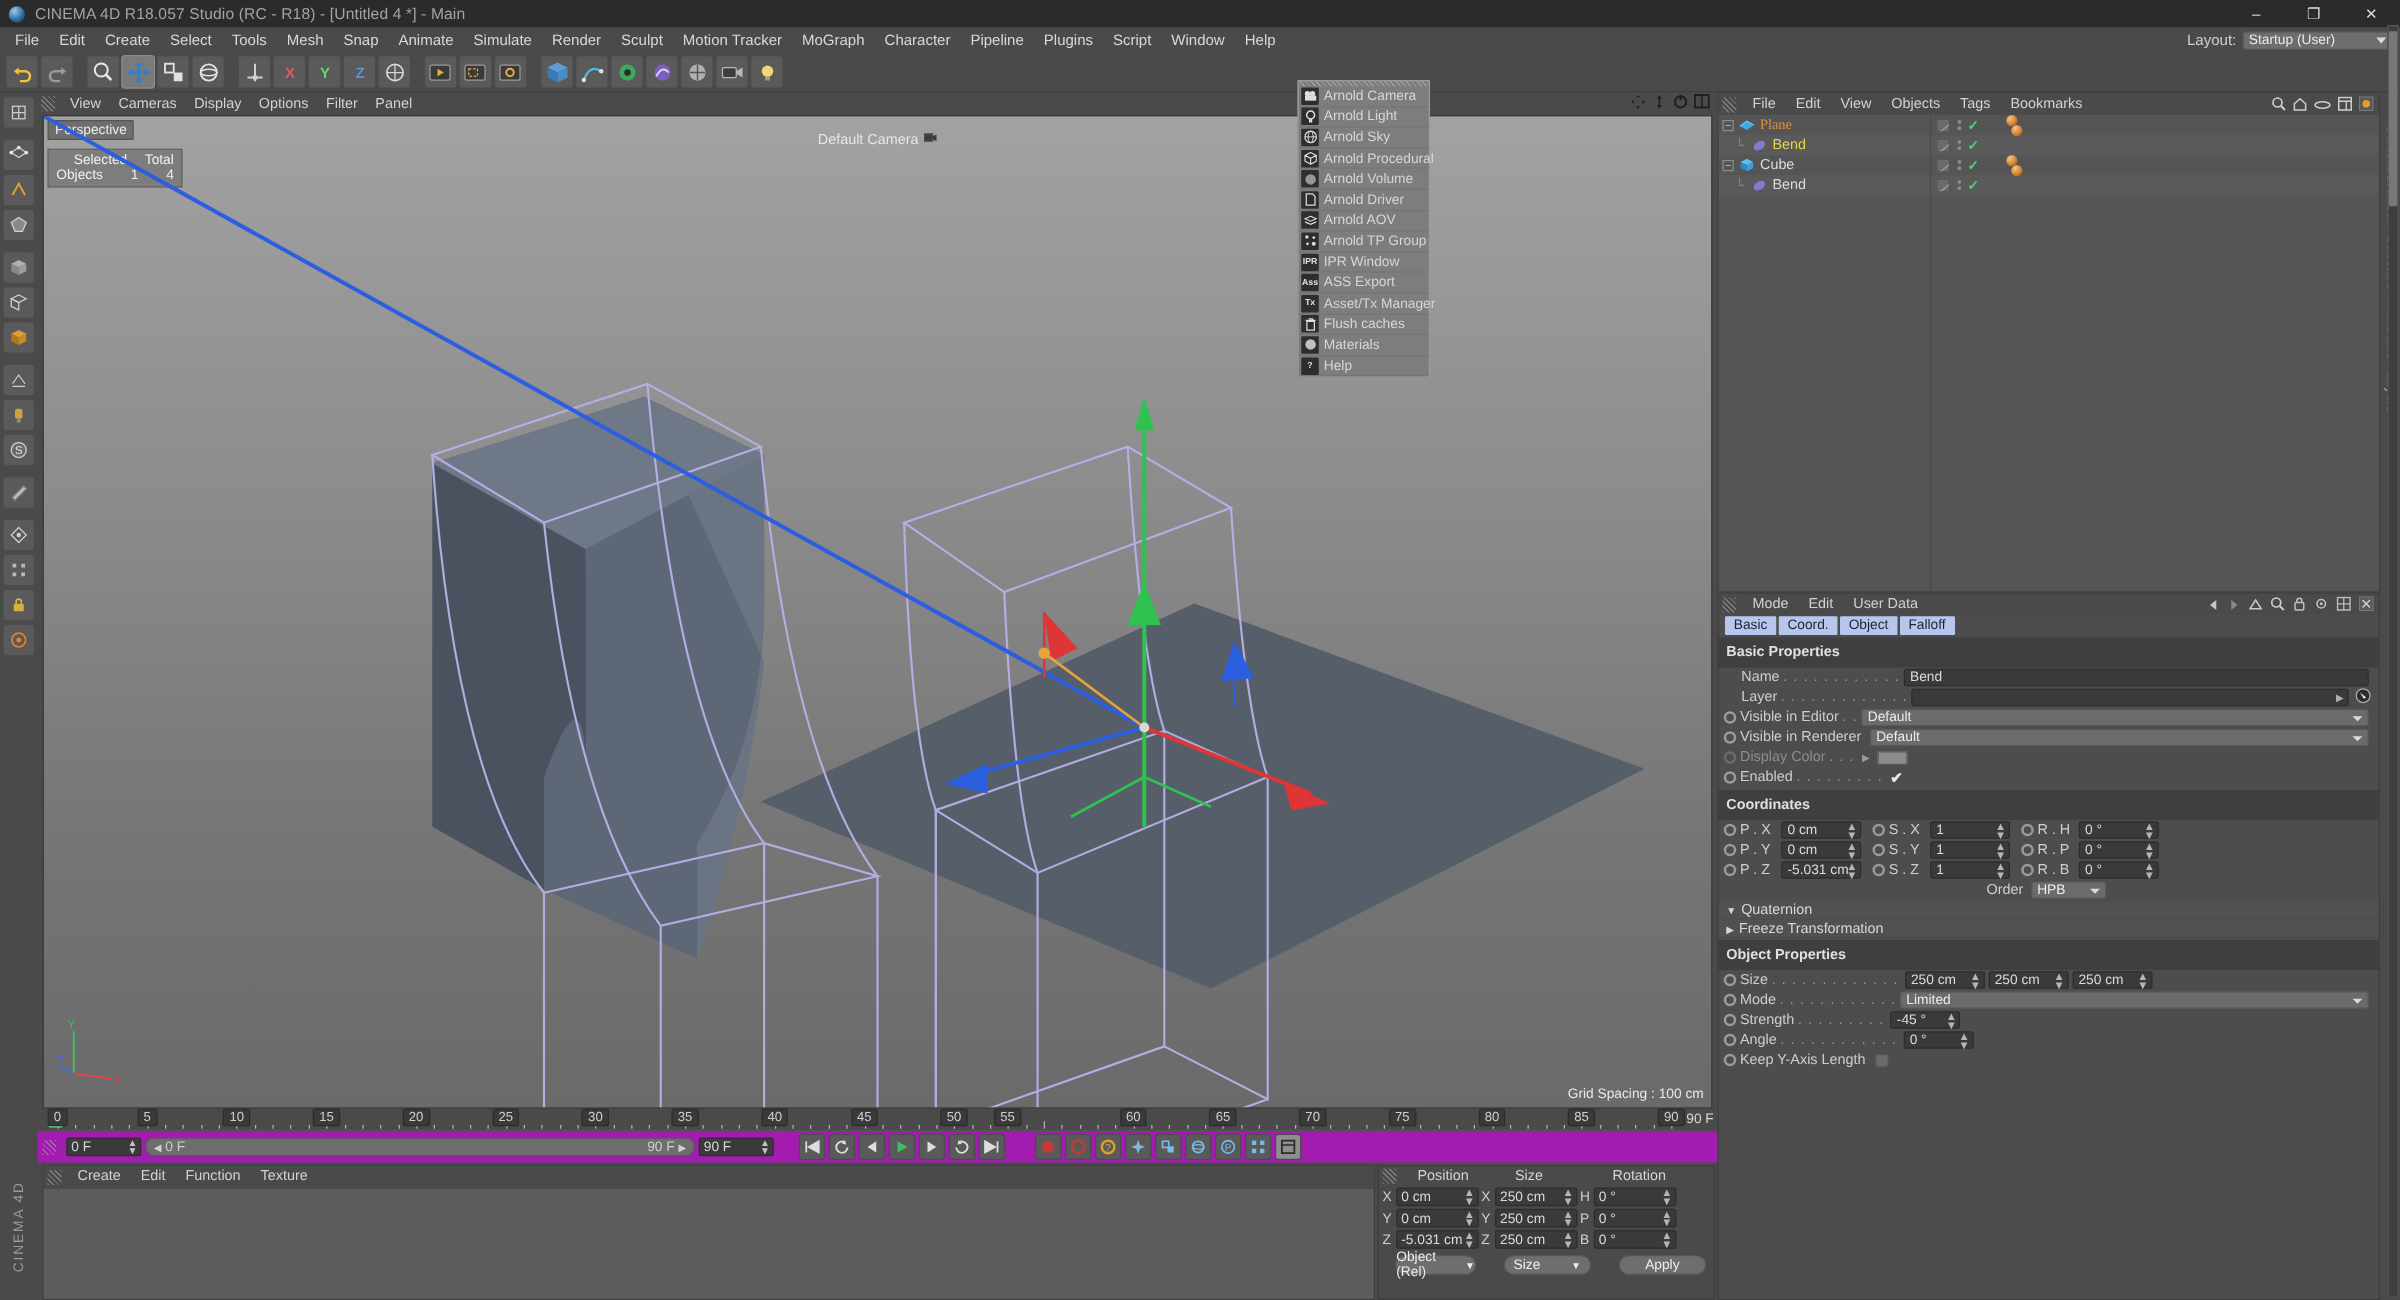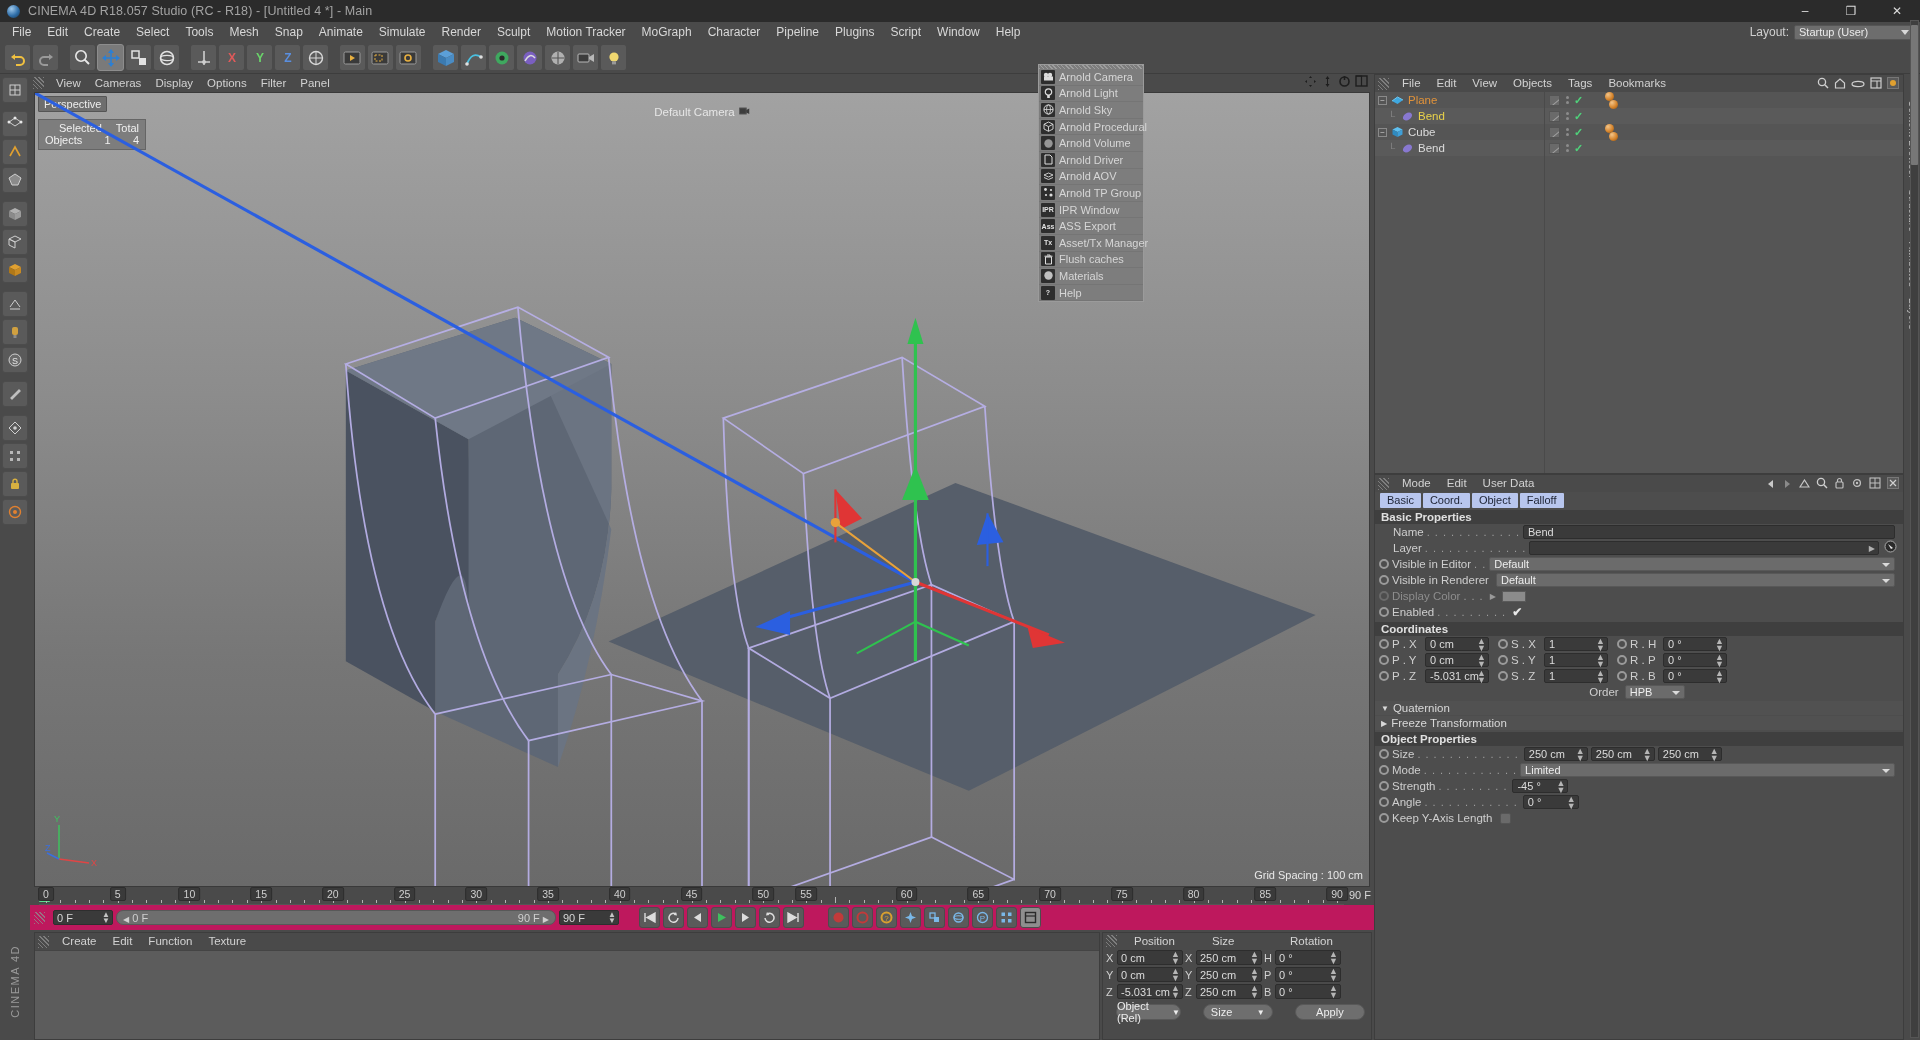--- a/index.html
+++ b/index.html
@@ -115,21 +115,21 @@
 
   
   .timeline{ height:18px;background:#4a4a4a;flex:0 0 18px;display:flex;align-items:stretch;position:relative;}
   .tl-ruler{ position:relative;flex:1 1 auto;margin-left:9px;margin-right:30px;background:#4a4a4a;border-bottom:1px solid #555;}
   .tl-ruler .num{ position:absolute;top:0;font-size:10.5px;color:#cfcfcf;transform:translateX(-50%);}
   .tl-ruler .tick{ position:absolute;bottom:1px;width:1px;background:#b4b4b4;}
   .tl-green{ position:absolute;left:0;top:1px;width:11px;height:14px;background:#5be08e;border-radius:1px;}
   .tl-right{ position:absolute;right:3px;top:2px;font-size:11px;color:#d8d8d8;}
 
   
-  .transport{ height:25px;background:#be185d;flex:0 0 25px;display:flex;align-items:center;gap:3px;padding-left:4px;position:relative;}
+  .transport{ height:25px;background:#a21caf;flex:0 0 25px;display:flex;align-items:center;gap:3px;padding-left:4px;position:relative;}
   .spin{
     height:15px;background:#3a3a3a;border:1px solid #2e2e2e;border-radius:2px;
     display:flex;align-items:center;padding:0 3px;font-size:11px;color:#d8d8d8;position:relative;
   }
   .spin .arrows{ position:absolute;right:2px;top:1px;font-size:8px;line-height:6px;color:#c4c4c4;}
   .slider{
     height:15px;background:#6e6e6e;border:1px solid #585858;border-radius:7px;
     display:flex;align-items:center;justify-content:space-between;padding:0 6px;
     font-size:11px;color:#cfcfcf;
   }
@@ -175,21 +175,21 @@
   .objhdr .ricons{ position:absolute;right:4px;top:2px;display:flex;gap:5px;align-items:center;}
 
   .objbody{ flex:1 1 auto;display:flex;position:relative;background:#555;overflow:hidden;}
   .treecol{ width:170px;flex:0 0 170px;background:#555;border-right:1px solid #4a4a4a;}
   .tagcol{ flex:1 1 auto;background:#555;}
   .trow{ height:16px;display:flex;align-items:center;font-size:11.5px;position:relative;}
   .trow.alt{ background:#5a5a5a; }
   .texp{ width:9px;height:9px;border:1px solid #8a8a8a;display:flex;align-items:center;justify-content:center;font-size:8px;line-height:7px;color:#cfcfcf;margin-right:3px;}
   .tline{ width:12px;color:#8a8a8a;font-size:10px;}
   .ticon{ width:14px;height:12px;margin-right:4px;display:flex;align-items:center;justify-content:center;}
-  .tname.orange{ color:#e0923a; }
+  .tname.orange{ color:#e0923a;font-family:Liberation Serif, serif; }
   .tname.yellow{ color:#e8d24a; }
   .tname.white{ color:#dcdcdc; }
   .tagrow{ height:16px;display:flex;align-items:center;gap:5px;padding-left:4px;}
   .tagrow.alt{ background:#5a5a5a; }
   .tagsq{ width:11px;height:11px;background:#6a6a6a;border:1px solid #545454;position:relative;overflow:hidden;}
   .tagsq:after{content:"";position:absolute;left:-2px;top:5px;width:18px;height:1px;background:#a0a0a0;transform:rotate(-40deg);}
   .tagdots{ width:4px;display:flex;flex-direction:column;gap:2px;align-items:center;}
   .tagdots i{ width:3px;height:3px;background:#8c8c8c;border-radius:50%;display:block;}
   .tagchk{ color:#4fd17a;font-size:11px;font-weight:bold;}
   .sphere{ width:9px;height:9px;border-radius:50%;
@@ -197,21 +197,21 @@
 
   
   .attrpanel{ flex:1 1 auto;display:flex;flex-direction:column;border:1px solid #3d3d3d;background:#4d4d4d;min-height:0;}
   .attrhdr{ height:17px;display:flex;align-items:center;padding-left:3px;background:#4a4a4a;position:relative;}
   .attrhdr .mi{ padding:0 8px;font-size:11.5px;line-height:17px;color:#d2d2d2;}
   .attrhdr .ricons{ position:absolute;right:4px;top:2px;display:flex;gap:6px;align-items:center;}
   .attrtitle{ height:17px;display:flex;align-items:center;gap:6px;padding-left:5px;font-size:11.5px;color:#dadada;background:#4d4d4d;}
   .tabs{ height:15px;display:flex;gap:2px;padding-left:5px;margin-top:1px;}
   .tab{ background:#b8c6ee;color:#1d2334;font-size:11px;padding:0 7px;display:flex;align-items:center;border-radius:1px;line-height:15px;}
   .section{
-    height:14px;background:#3f3f3f;display:flex;align-items:center;padding-left:6px;
+    height:24px;background:#3f3f3f;display:flex;align-items:center;padding-left:6px;
     font-size:11.5px;color:#e0e0e0;margin-top:2px;font-weight:bold;
   }
   .subsection{
     height:14px;background:#515151;display:flex;align-items:center;padding-left:6px;gap:4px;
     font-size:11.5px;color:#d8d8d8;margin-top:1px;
   }
   .prow{ height:16px;display:flex;align-items:center;padding-left:4px;gap:3px;}
   .radio{ width:10px;height:10px;border-radius:50%;border:2px solid #9a9a9a;background:#4d4d4d;flex:0 0 10px;}
   .radio.dim{ border-color:#6b6b6b; }
   .plabel{ font-size:11.5px;color:#cecece;white-space:nowrap;}

